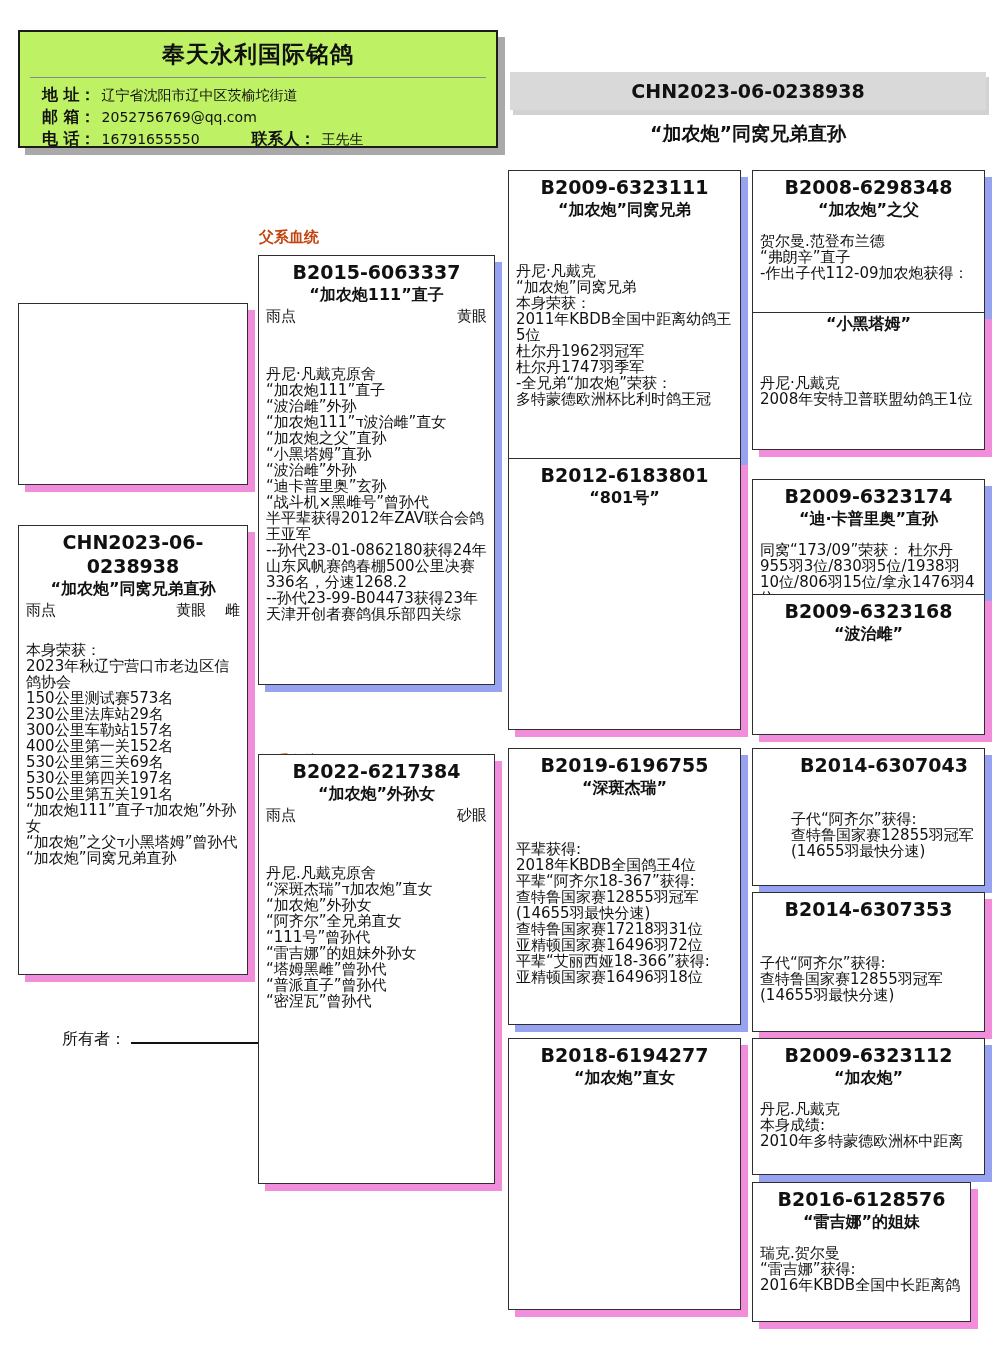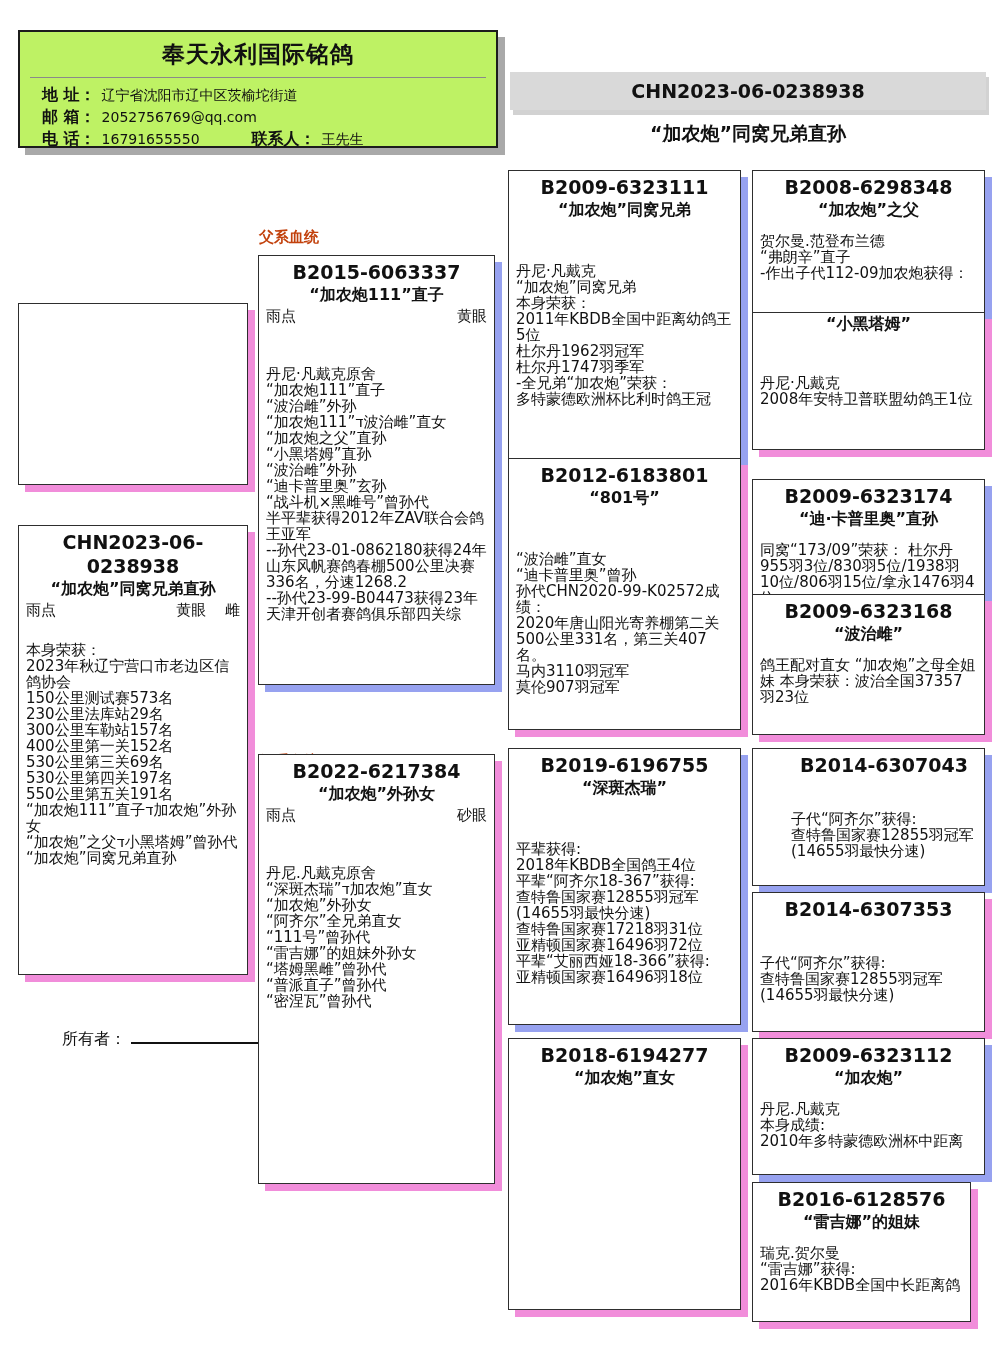--- a/index.html
+++ b/index.html
@@ -161,26 +161,20 @@
 杜尔丹1747羽季军
 -全兄弟“加农炮”荣获：
 多特蒙德欧洲杯比利时鸽王冠</div>
   </div>
 
   <div class="box shadow-p" style="left:508px; top:458px; width:233px; height:272px;">
     <div class="hd-g">
       <div class="ring">B2012-6183801</div>
       <div class="bname">“801号”</div>
     </div>
-    <div class="body">“波治雌”直女
-“迪卡普里奥”曾孙
-孙代CHN2020-99-K02572成绩：
-2020年唐山阳光寄养棚第二关500公里331名，第三关407名。
-马内3110羽冠军
-莫伦907羽冠军</div>
   </div>
 
   <div class="box shadow-b" style="left:508px; top:748px; width:233px; height:277px;">
     <div class="hd-g">
       <div class="ring">B2019-6196755</div>
       <div class="bname">“深斑杰瑞”</div>
     </div>
     <div class="body">平辈获得:
 2018年KBDB全国鸽王4位
 平辈“阿齐尔18-367”获得:
@@ -224,21 +218,20 @@
       <div class="bname">“迪·卡普里奥”直孙</div>
     </div>
     <div class="body">同窝“173/09”荣获： 杜尔丹955羽3位/830羽5位/1938羽10位/806羽15位/拿永1476羽4位</div>
   </div>
 
   <div class="box shadow-p" style="left:752px; top:594px; width:233px; height:141px;">
     <div class="hd-gg">
       <div class="ring">B2009-6323168</div>
       <div class="bname">“波治雌”</div>
     </div>
-    <div class="body">鸽王配对直女 “加农炮”之母全姐妹 本身荣获：波治全国37357羽23位</div>
   </div>
 
   <div class="box shadow-b" style="left:752px; top:748px; width:233px; height:138px;padding-left:31px;">
     <div class="hd-gg">
       <div class="ring">B2014-6307043</div>
       <div class="bname"></div>
     </div>
     <div class="body">子代“阿齐尔”获得:
 查特鲁国家赛12855羽冠军
 (14655羽最快分速)</div>

